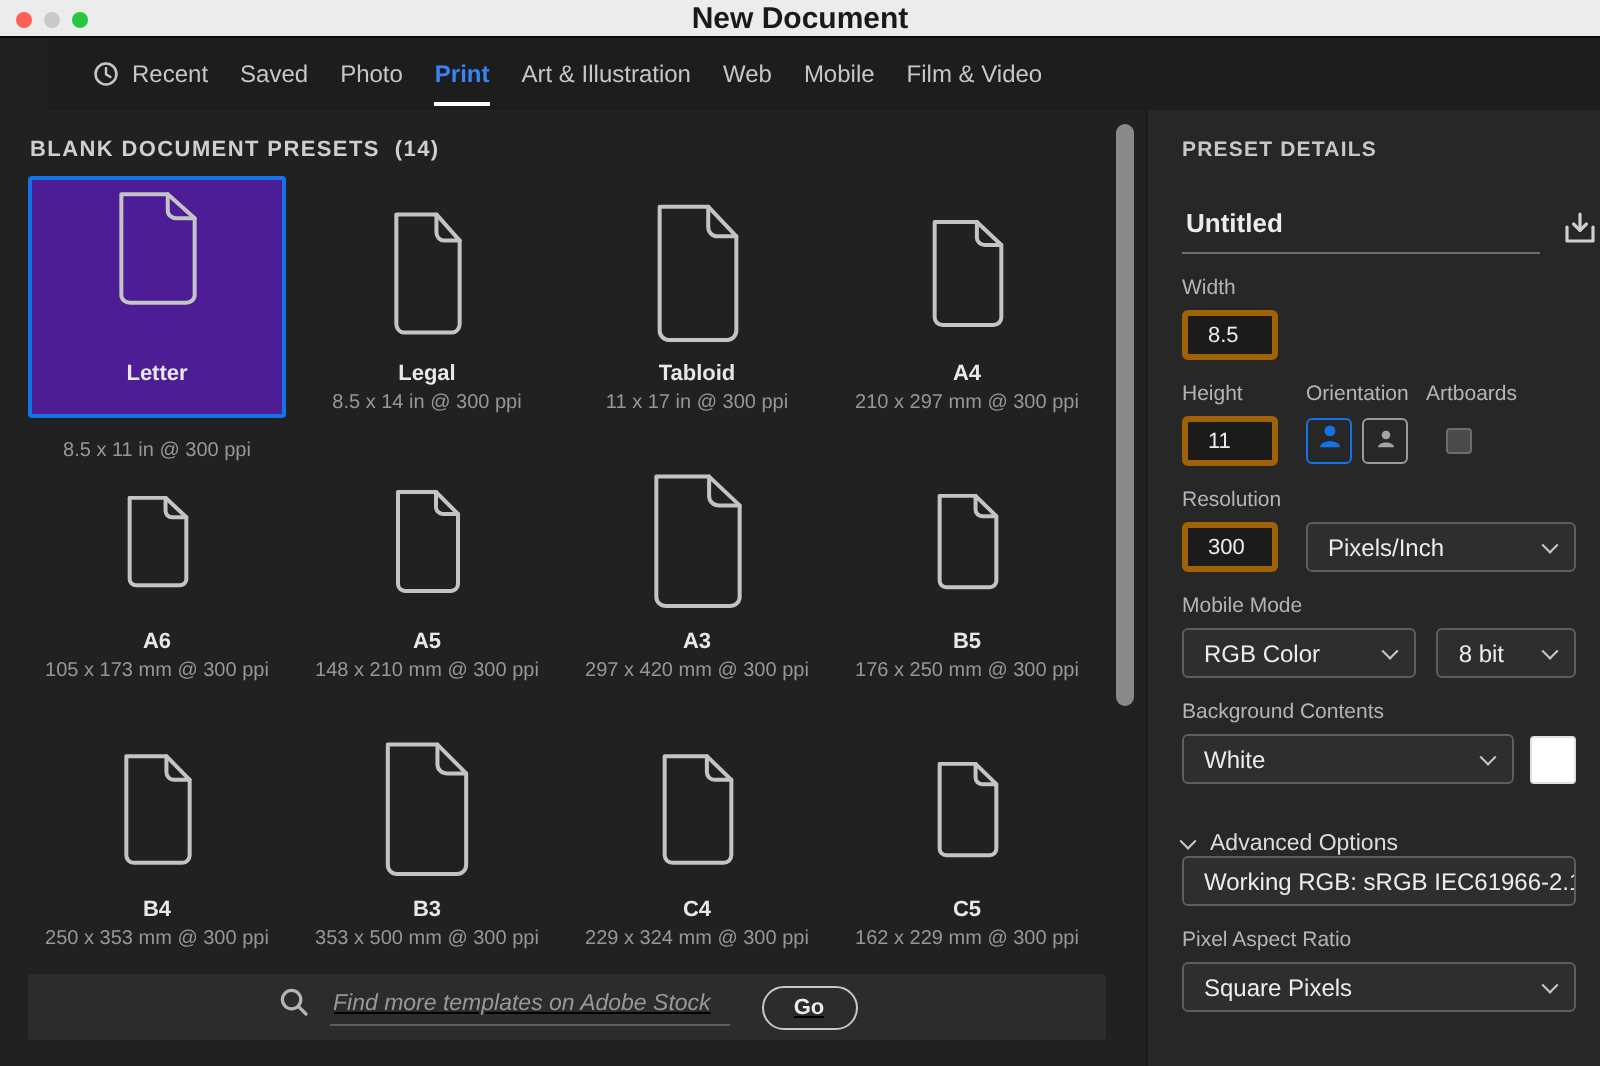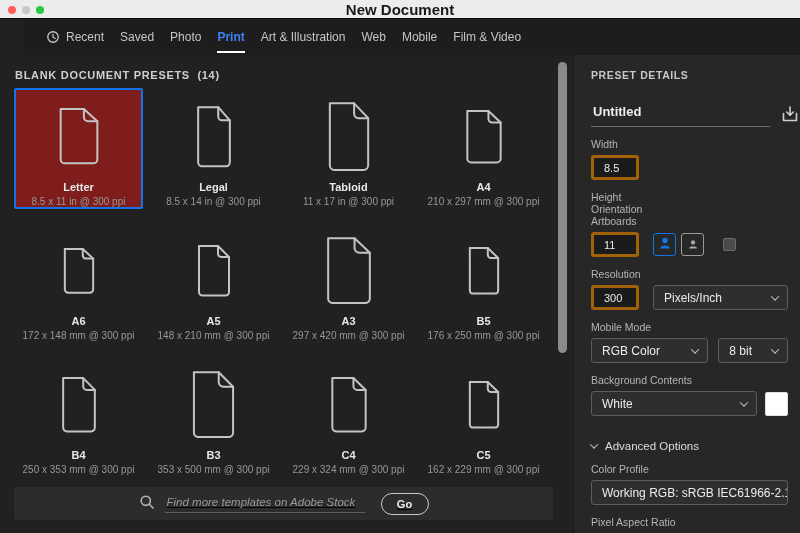--- a/index.html
+++ b/index.html
@@ -22,21 +22,21 @@
   .tab .tab-label { line-height:36px; }
   .tab.active { color:#3b82f6; font-weight:bold; }
   .tab.active::after { content:""; position:absolute; left:0; right:0; bottom:2px; height:2px; background:#ffffff; }
   .tab svg { display:block; }
 
   
   .content { position:absolute; left:0; top:55px; width:573px; height:478px; background:#212121; }
   .section-head { position:absolute; left:15px; top:14px; font-size:11px; letter-spacing:.7px; color:#cfcfcf; font-weight:bold; }
   .grid { position:absolute; left:14px; top:33px; display:grid; grid-template-columns:repeat(4,129px); column-gap:6px; row-gap:13px; }
   .tile { width:129px; height:121px; display:flex; flex-direction:column; align-items:center; border:2px solid transparent; border-radius:2px; padding-top:6px; }
-  .tile.selected { border-color:#1473e6; background:#7f1d1d; }
+  .tile.selected { border-color:#1473e6; background:#4c1d95;gap:24px; }
   .icon-box { height:84px; display:flex; align-items:center; justify-content:center; }
   .doc-svg { stroke:#c4c4c4; fill:none; stroke-width:2; stroke-linejoin:round; stroke-linecap:round; }
   .doc-svg path { vector-effect:non-scaling-stroke; }
   .tile-name { margin-top:4px; font-size:11px; font-weight:600; color:#e8e8e8; }
   .tile-size { margin-top:3px; font-size:10px; color:#979797; }
 
   
   .scrollbar { position:absolute; left:558px; top:62px; width:9px; height:291px; background:#8a8a8a; border-radius:5px; }
 
   
@@ -50,21 +50,21 @@
   .panel-title { font-size:10.5px; letter-spacing:.6px; color:#c8c8c8; font-weight:bold; }
   .name-row { margin-top:21px; display:flex; align-items:flex-end; }
   .name-input { flex:1; background:transparent; border:none; border-bottom:1px solid #6e6e6e; color:#ececec; font-size:13px; font-weight:bold; padding:2px 2px 7px 2px; outline:none; font-family:"Liberation Sans", sans-serif; }
   .save-icon-btn { width:24px; height:24px; margin-left:10px; background:transparent; border:none; display:flex; align-items:center; justify-content:center; }
   .field-label { margin-top:11px; margin-bottom:5px; font-size:10.5px; color:#b4b4b4; }
   .row { display:flex; align-items:center; }
   .num-input { width:48px; height:25px; background:#1b1b1b; border:3px solid #a16207; border-radius:3px; color:#ececec; font-size:11px; padding-left:10px; outline:none; font-family:"Liberation Sans", sans-serif; }
   .dropdown { height:25px; background:#2e2e2e; border:1px solid #5d5d5d; border-radius:3px; color:#ececec; font-size:12px; display:flex; align-items:center; justify-content:space-between; padding:0 9px 0 10px; cursor:default; white-space:nowrap; overflow:hidden; }
   .caret { width:6px; height:6px; border-right:1.6px solid #c9c9c9; border-bottom:1.6px solid #c9c9c9; transform:rotate(45deg) translate(-1px,-1px); flex:0 0 auto; margin-left:6px; }
   .gap14 { width:14px; flex:0 0 auto; }
-  .label-row { display:flex; margin-top:11px; margin-bottom:5px;flex-direction:column; }
+  .label-row { display:flex; margin-top:11px; margin-bottom:5px; }
   .label-row span { font-size:10.5px; color:#b4b4b4; }
   .lw62 { width:62px; } .lw60 { width:60px; }
   .orient-btn { width:23px; height:23px; border-radius:3px; background:transparent; display:flex; align-items:center; justify-content:center; border:1.5px solid #9a9a9a; margin-right:5px; }
   .orient-btn.selected { border-color:#1473e6; }
   .checkbox { width:13px; height:13px; border-radius:2px; background:#4a4a4a; border:1px solid #6d6d6d; margin-left:14px; }
   .swatch { width:23px; height:24px; background:#ffffff; border:1px solid #e0e0e0; border-radius:2px; margin-left:8px; flex:0 0 auto; }
   .advanced { margin-top:24px; display:flex; align-items:center; gap:8px; color:#dcdcdc; font-size:11.5px; }
   .advanced .caret { margin-left:0; }
 </style>
 </head>
@@ -168,21 +168,21 @@
         <div class="tile-size">210 x 297 mm @ 300 ppi</div>
       </div>
         <div class="tile">
         <div class="icon-box">
           <svg class="doc-svg" viewBox="0 0 36 52" preserveAspectRatio="none" width="34" height="46">
             <path d="M3,1 H22 L33,12 V47 A3.5,3.5 0 0 1 29.5,50.5 H6.5 A3.5,3.5 0 0 1 3,47 Z"></path>
             <path d="M22,1 V8.5 A3.5,3.5 0 0 0 25.5,12 H33"></path>
           </svg>
         </div>
         <div class="tile-name">A6</div>
-        <div class="tile-size">172 x 148 mm @ 300 ppi</div>
+        <div class="tile-size">105 x 173 mm @ 300 ppi</div>
       </div>
         <div class="tile">
         <div class="icon-box">
           <svg class="doc-svg" viewBox="0 0 36 52" preserveAspectRatio="none" width="36" height="52">
             <path d="M3,1 H22 L33,12 V47 A3.5,3.5 0 0 1 29.5,50.5 H6.5 A3.5,3.5 0 0 1 3,47 Z"></path>
             <path d="M22,1 V8.5 A3.5,3.5 0 0 0 25.5,12 H33"></path>
           </svg>
         </div>
         <div class="tile-name">A5</div>
         <div class="tile-size">148 x 210 mm @ 300 ppi</div>
@@ -342,21 +342,20 @@
           <span class="caret"></span>
       </div>
       <div class="swatch"></div>
     </div>
 
     <div class="advanced">
       <span class="caret"></span>
       <span>Advanced Options</span>
     </div>
 
-    <div class="field-label">Color Profile</div>
     <div class="dropdown">
       <span>Working RGB: sRGB IEC61966-2.1</span>
     </div>
 
     <div class="field-label">Pixel Aspect Ratio</div>
     <div class="dropdown">
       <span>Square Pixels</span>
         <span class="caret"></span>
     </div>
 

